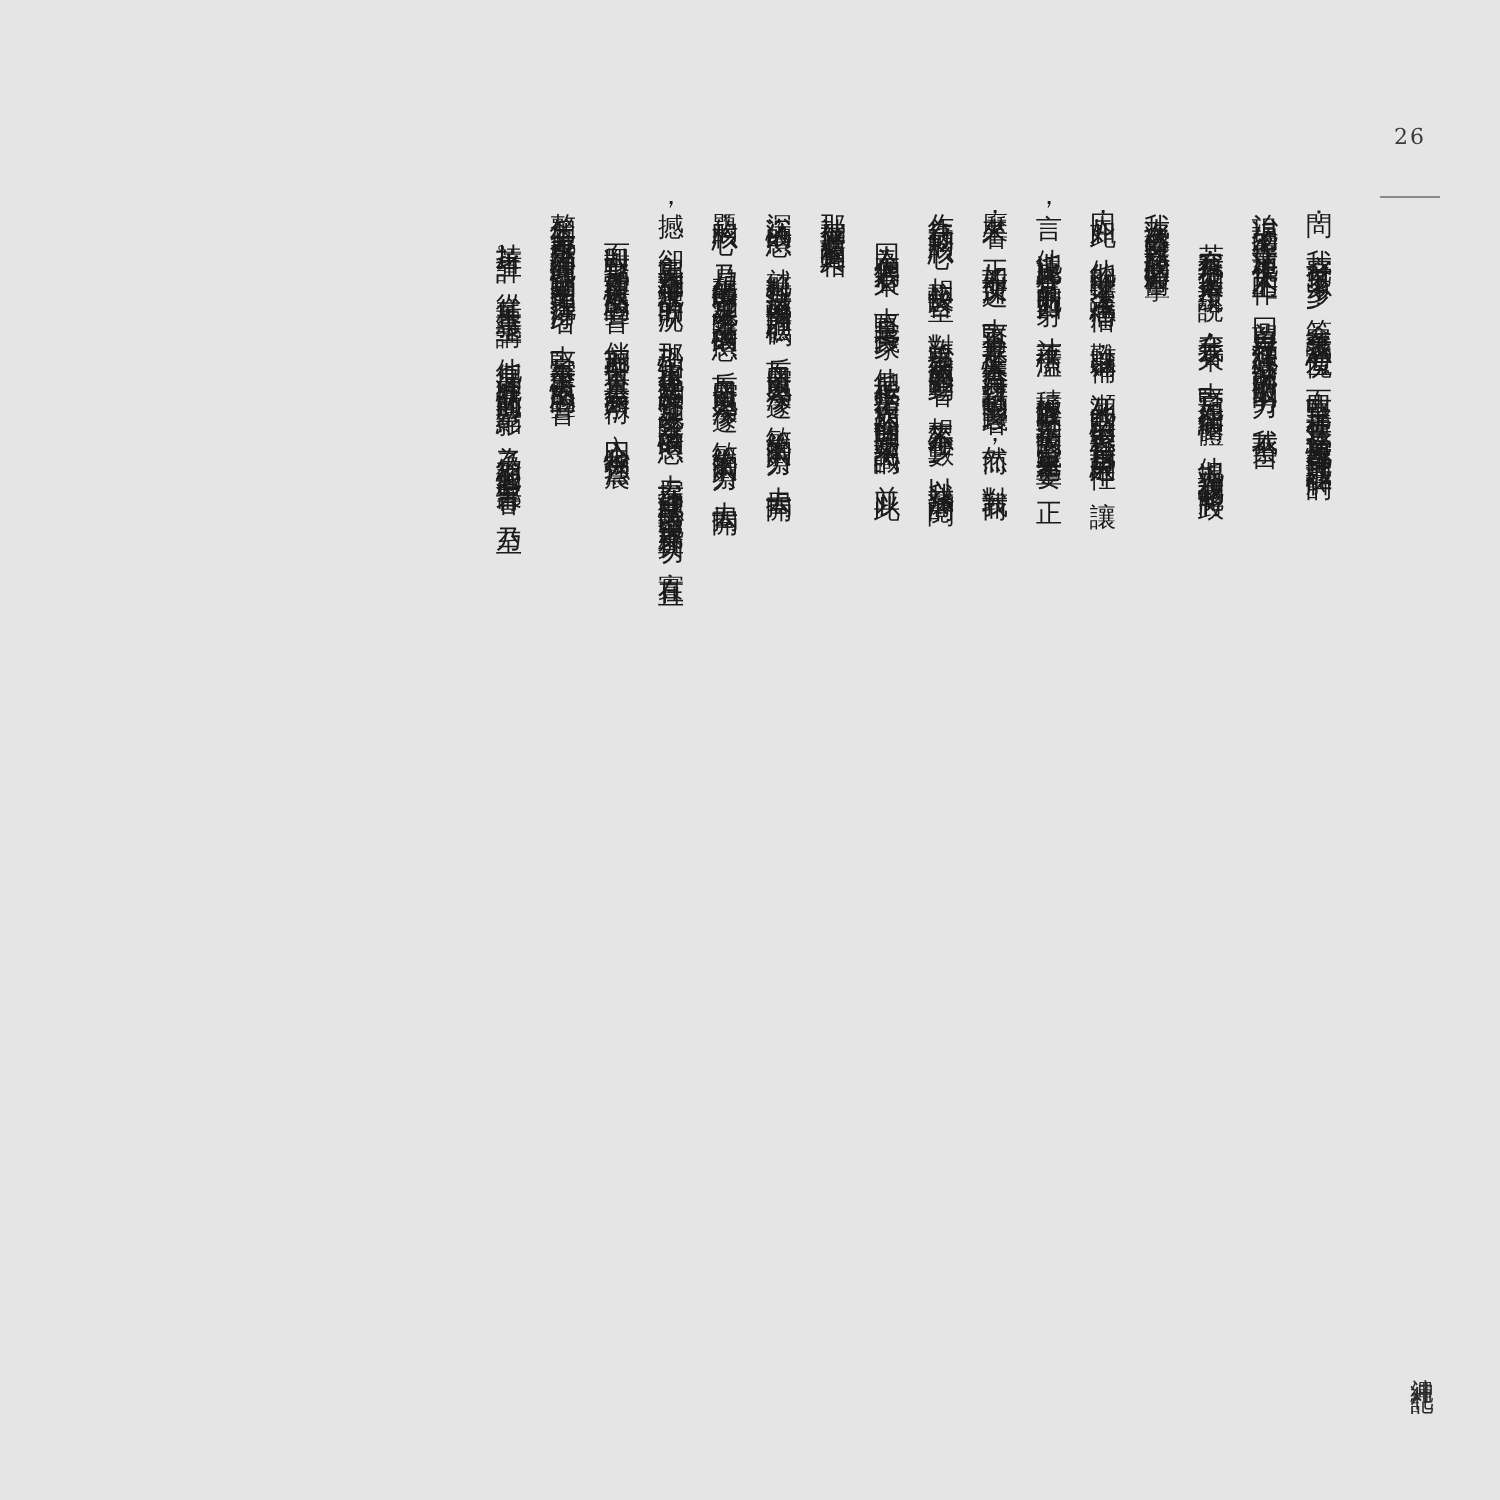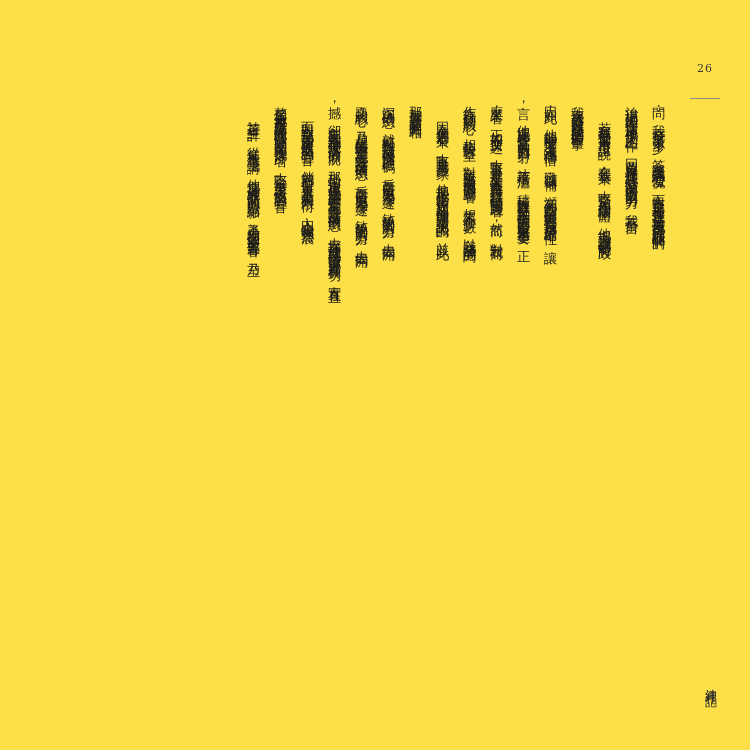--- a/index.html
+++ b/index.html
@@ -12,21 +12,21 @@
     height: 750px;
     overflow: hidden;
     font-family: "DejaVu Serif", serif;
     color: #1b1b1b;
   }
 
   #page {
     position: relative;
     width: 750px;
     height: 750px;
-    background: #fde047;
+    background: #e5e5e5;
   }
 
   
   .page-number {
     position: absolute;
     top: 62px;
     right: 36px;
     width: 18px;
     text-align: center;
     font-family: "DejaVu Serif", serif;

